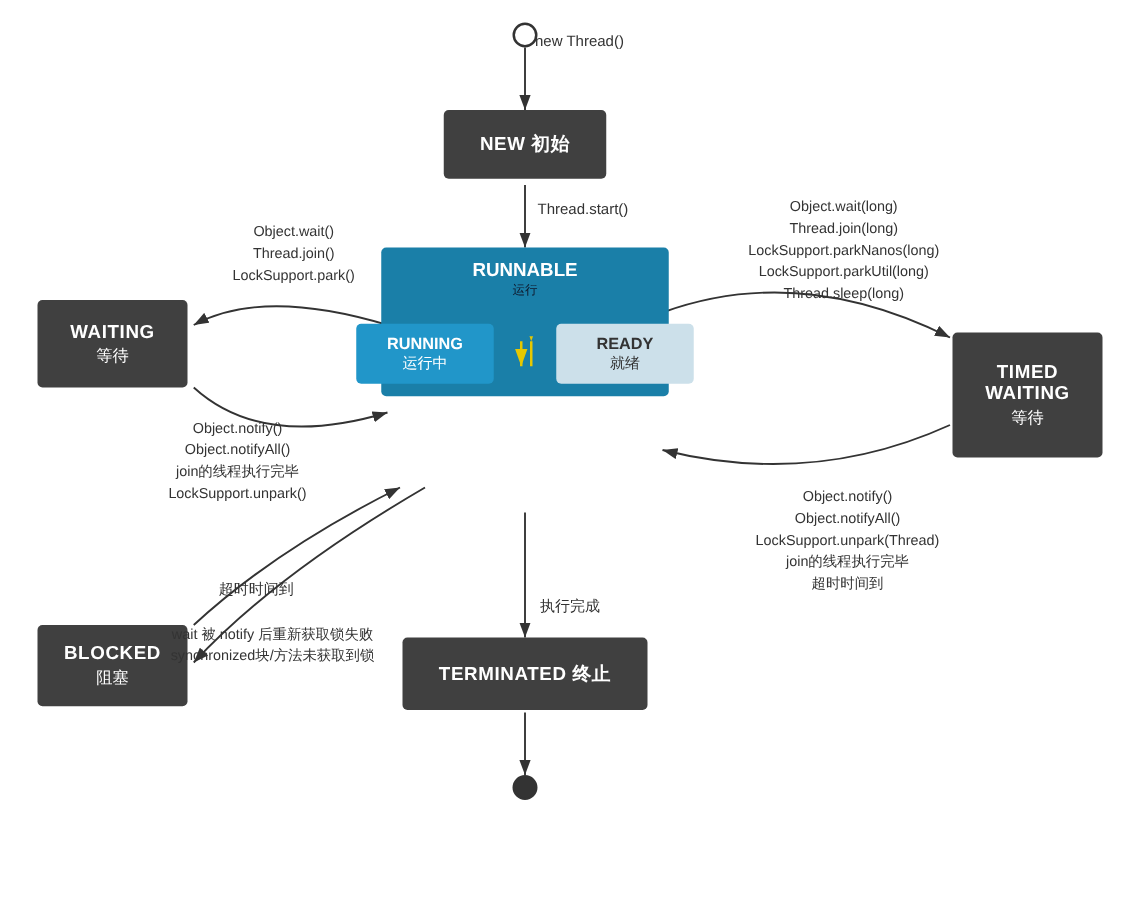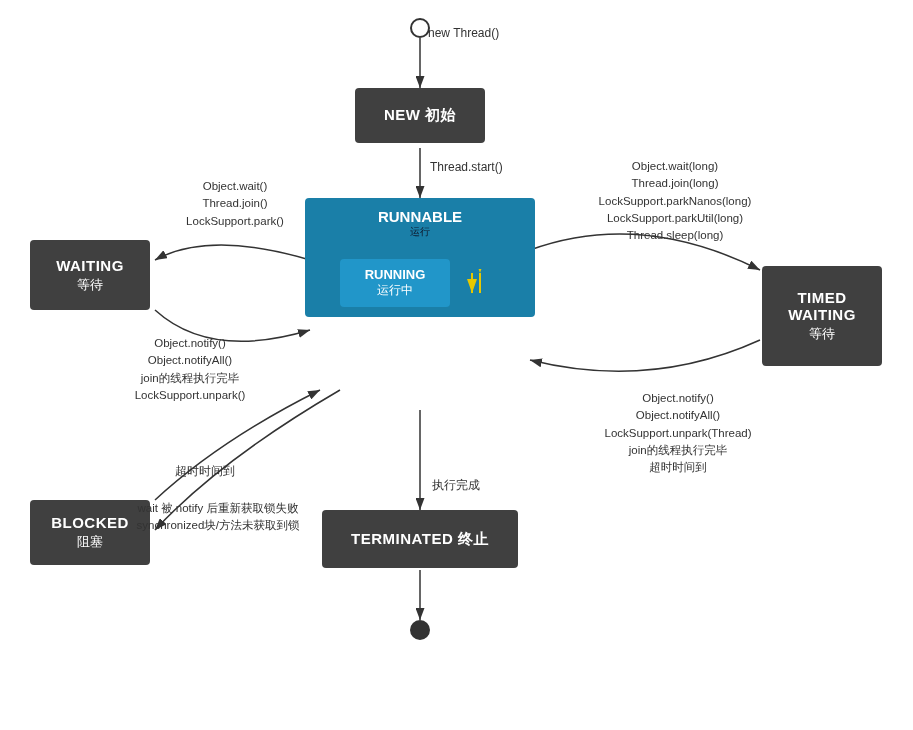--- a/index.html
+++ b/index.html
@@ -178,20 +178,24 @@
             </marker>
             <marker id="ya2" markerWidth="7" markerHeight="5" refX="0" refY="2.5" orient="auto">
               <polygon points="7 0, 0 2.5, 7 5" fill="#e6c800"></polygon>
             </marker>
           </defs>
           <line x1="22" y1="4" x2="22" y2="24" stroke="#e6c800" stroke-width="2" marker-end="url(#ya1)"></line>
           <line x1="30" y1="24" x2="30" y2="4" stroke="#e6c800" stroke-width="2" marker-end="url(#ya2)"></line>
         </svg>
       </div>
 
+      <div class="ready-box">
+        <div class="title">READY</div>
+        <div class="sub">就绪</div>
+      </div>
     </div>
   </div>
 
   <div class="state-box" style="left:30px;top:240px;width:120px;height:70px;">
     <span class="title">WAITING</span>
     <span class="subtitle">等待</span>
   </div>
 
   <div class="state-box" style="left:762px;top:266px;width:120px;height:100px;">
     <span class="title" style="white-space:pre-line;">TIMED

